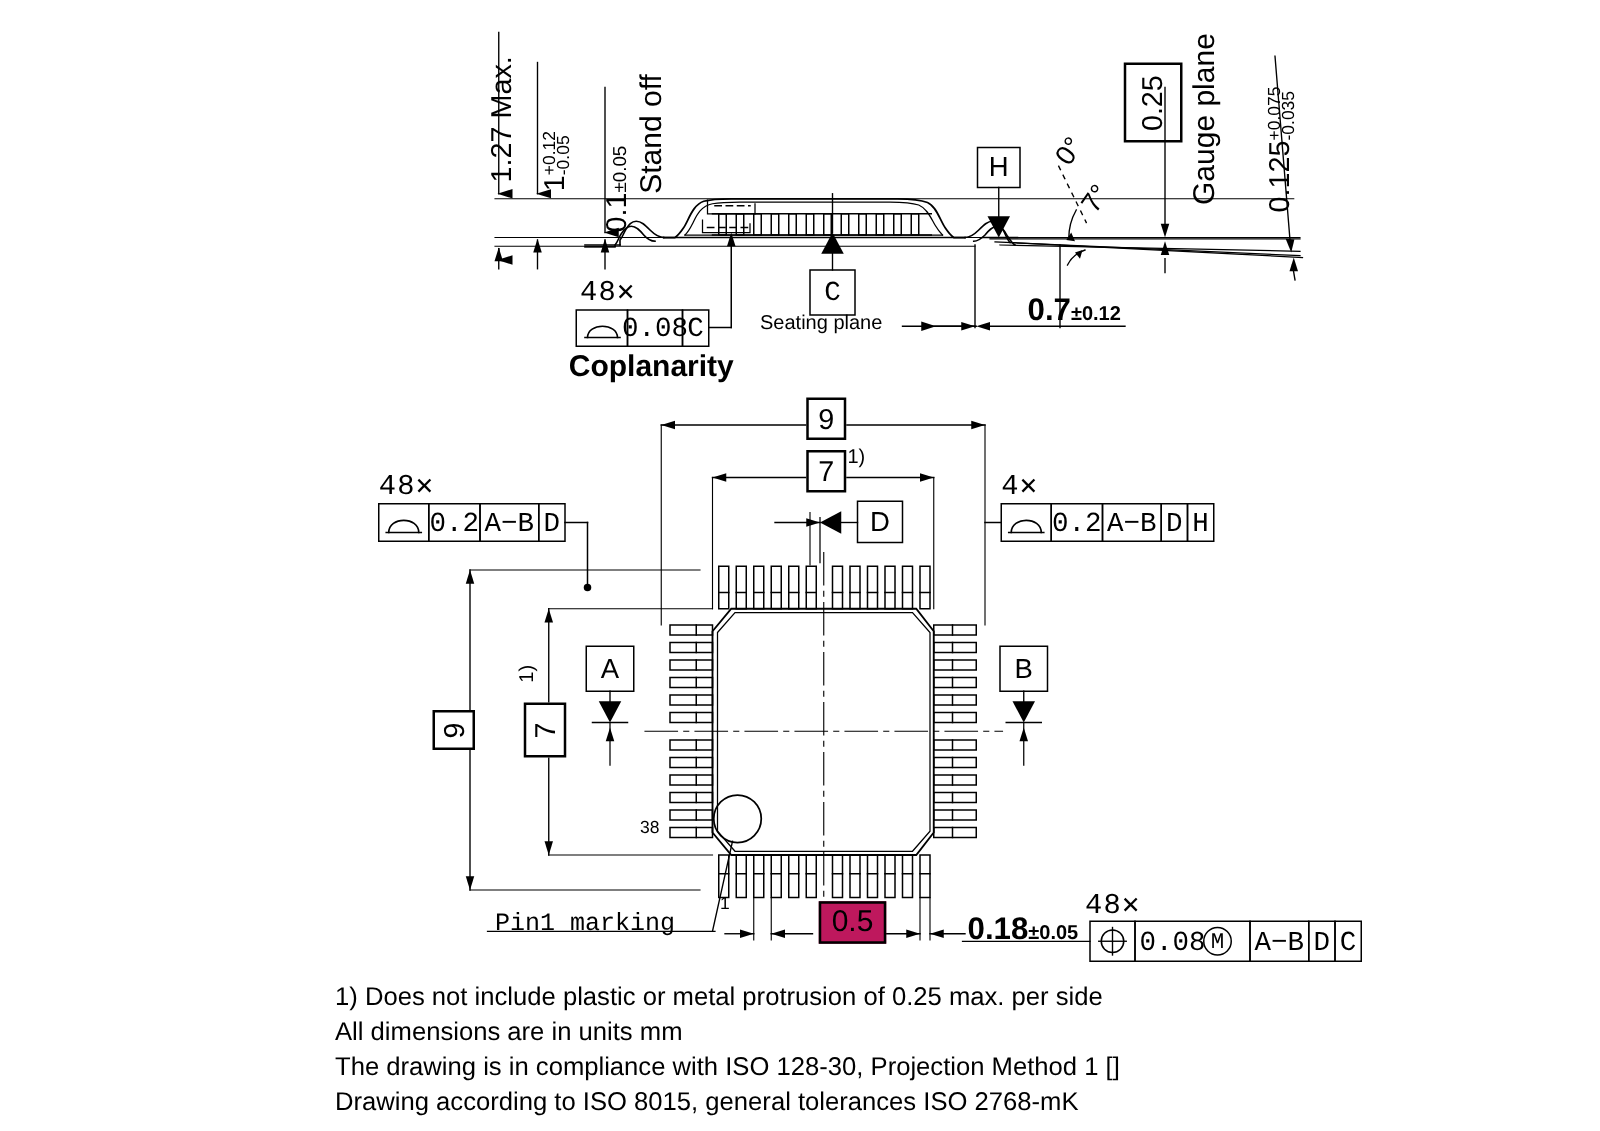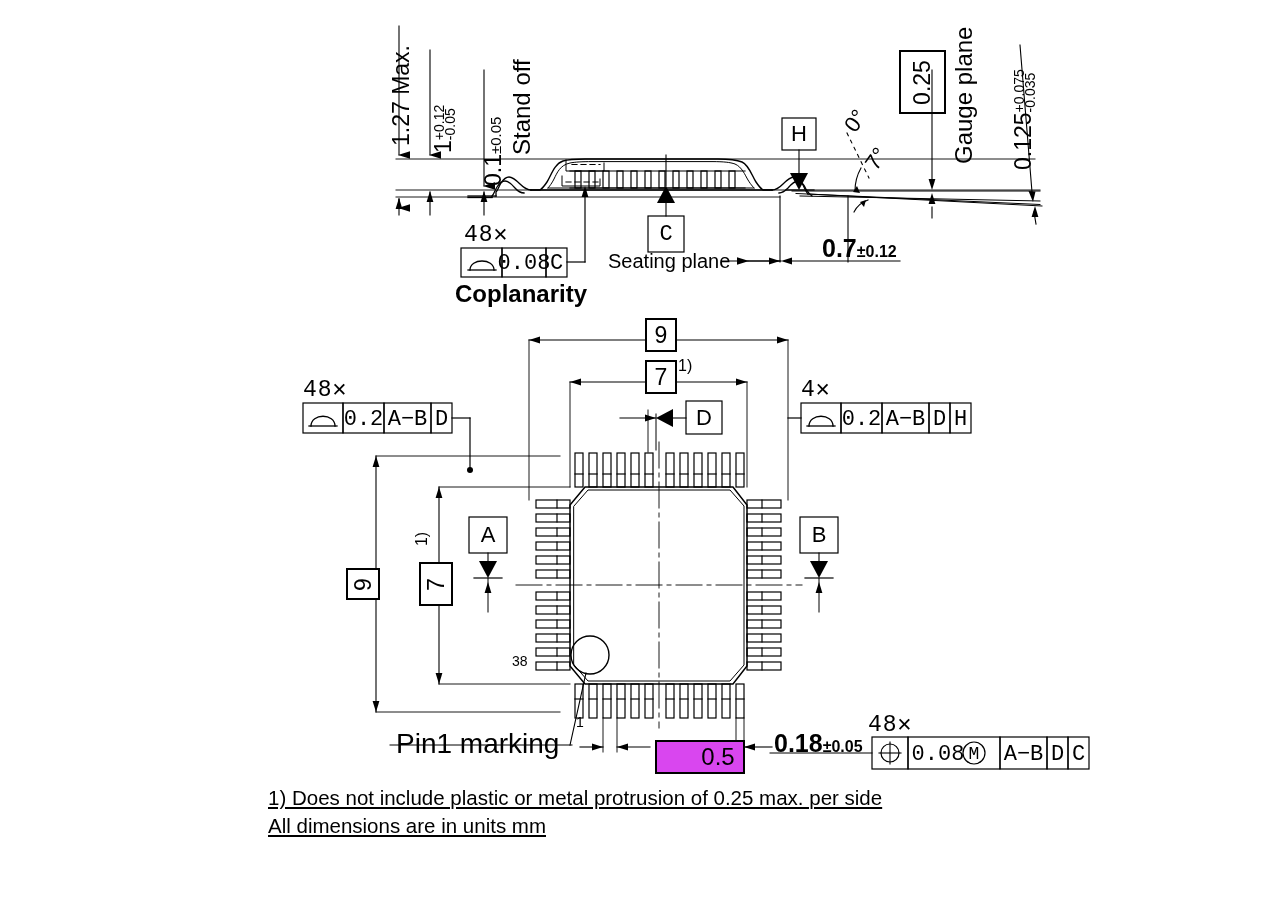--- a/index.html
+++ b/index.html
@@ -1,21 +1,21 @@
 <!DOCTYPE html>
 <html><head>
 <meta charset="utf-8">
 <style>
   html,body{margin:0;padding:0;background:#ffffff;}
   body{width:1280px;height:905px;position:relative;overflow:hidden;
        font-family:"Liberation Sans",sans-serif;color:#000;}
   #stage{position:absolute;left:0;top:0;width:1280px;height:905px;}
   svg{position:absolute;left:0;top:0;width:1280px;height:905px;}
   .notes{position:absolute;left:268px;top:784px;width:800px;}
-  .note{font-size:20.5px;line-height:28px;color:#000;white-space:nowrap;text-decoration:underline;}
+  .note{font-size:20.5px;line-height:28px;color:#000;white-space:nowrap;}
   .note .iso-sym{display:inline-block;vertical-align:-4px;}
 </style>
 </head>
 <body>
 
 <div id="stage">
 
 <svg viewBox="0 0 1280 905" xmlns="http://www.w3.org/2000/svg">
   <defs>
     <marker id="arrUp" markerWidth="8" markerHeight="11" refX="4" refY="10" orient="auto">
@@ -448,21 +448,21 @@
   </span>
 </div>
 
 <div style="position:absolute;left:845px;top:108px;font-size:22px;transform:rotate(-55deg);">0°</div>
 <div style="position:absolute;left:866px;top:146px;font-size:22px;transform:rotate(-55deg);">7°</div>
 
 <div style="position:absolute;left:782px;top:118px;width:34px;height:32px;display:flex;align-items:center;justify-content:center;font-size:22px;">H</div>
 
 <div style="position:absolute;left:648px;top:216px;width:36px;height:36px;display:flex;align-items:center;justify-content:center;font-size:22px;font-family:'Liberation Mono',monospace;">C</div>
 
-<div style="position:absolute;left:608px;top:250px;font-size:20px;white-space:nowrap;">Seating plane</div>
+<div style="position:absolute;left:608px;top:250px;font-size:16px;white-space:nowrap;">Seating plane</div>
 <div style="position:absolute;left:455px;top:280px;font-size:24px;white-space:nowrap;font-weight:bold;">Coplanarity</div>
 
 <div style="position:absolute;left:464px;top:220px;font-size:23px;font-family:'Liberation Mono',monospace;letter-spacing:1px;">48✕</div>
 <div style="position:absolute;left:502px;top:249px;width:44px;height:29px;display:flex;align-items:center;justify-content:center;font-size:22px;font-family:'Liberation Mono',monospace;">0.08</div>
 <div style="position:absolute;left:546px;top:249px;width:21px;height:29px;display:flex;align-items:center;justify-content:center;font-size:22px;font-family:'Liberation Mono',monospace;">C</div>
 
 <div style="position:absolute;left:822px;top:234px;font-size:25px;font-weight:bold;white-space:nowrap;">
   <span>0.7</span><span style="font-size:16px;font-weight:bold;">±0.12</span>
 </div>
 
@@ -490,33 +490,46 @@
 <div style="position:absolute;left:882px;top:404px;width:47px;height:30px;display:flex;align-items:center;justify-content:center;font-size:22px;font-family:'Liberation Mono',monospace;">A−B</div>
 <div style="position:absolute;left:929px;top:404px;width:21px;height:30px;display:flex;align-items:center;justify-content:center;font-size:22px;font-family:'Liberation Mono',monospace;">D</div>
 <div style="position:absolute;left:950px;top:404px;width:21px;height:30px;display:flex;align-items:center;justify-content:center;font-size:22px;font-family:'Liberation Mono',monospace;">H</div>
 
 <div style="position:absolute;left:686px;top:401px;width:36px;height:33px;display:flex;align-items:center;justify-content:center;font-size:22px;">D</div>
 <div style="position:absolute;left:469px;top:517px;width:38px;height:36px;display:flex;align-items:center;justify-content:center;font-size:22px;">A</div>
 <div style="position:absolute;left:800px;top:517px;width:38px;height:36px;display:flex;align-items:center;justify-content:center;font-size:22px;">B</div>
 
 <div style="position:absolute;left:512px;top:653px;font-size:14px;">38</div>
 <div style="position:absolute;left:576px;top:714px;font-size:14px;">1</div>
-<div style="position:absolute;left:396px;top:728px;font-size:28px;white-space:nowrap;">Pin1 marking</div>
-
-<div style="position:absolute;left:655px;top:740px;width:50px;height:30px;border:2px solid #000;display:flex;align-items:center;justify-content:center;font-size:24px;background:#d946ef;padding-left:36px;">0.5</div>
+<div style="position:absolute;left:396px;top:728px;font-size:20px;white-space:nowrap;font-family:Liberation Mono, monospace;">Pin1 marking</div>
+
+<div style="position:absolute;left:655px;top:721px;width:50px;height:30px;border:2px solid #000;display:flex;align-items:center;justify-content:center;font-size:24px;background:#be185d;">0.5</div>
 
 <div style="position:absolute;left:774px;top:729px;font-size:25px;font-weight:bold;white-space:nowrap;">
   <span>0.18</span><span style="font-size:16px;font-weight:bold;">±0.05</span>
 </div>
 
 <div style="position:absolute;left:868px;top:710px;font-size:23px;font-family:'Liberation Mono',monospace;letter-spacing:1px;">48✕</div>
 <div style="position:absolute;left:908px;top:738px;width:60px;height:32px;display:flex;align-items:center;justify-content:center;font-size:22px;font-family:'Liberation Mono',monospace;">0.08</div>
 <div style="position:absolute;left:963px;top:738px;width:22px;height:32px;display:flex;align-items:center;justify-content:center;font-size:18px;font-family:'Liberation Mono',monospace;">M</div>
 <div style="position:absolute;left:1000px;top:738px;width:47px;height:32px;display:flex;align-items:center;justify-content:center;font-size:22px;font-family:'Liberation Mono',monospace;">A−B</div>
 <div style="position:absolute;left:1047px;top:738px;width:21px;height:32px;display:flex;align-items:center;justify-content:center;font-size:22px;font-family:'Liberation Mono',monospace;">D</div>
 <div style="position:absolute;left:1068px;top:738px;width:21px;height:32px;display:flex;align-items:center;justify-content:center;font-size:22px;font-family:'Liberation Mono',monospace;">C</div>
 
 <div class="notes">
   <div class="note">1) Does not include plastic or metal protrusion of 0.25 max. per side</div>
   <div class="note">All dimensions are in units mm</div>
+  <div class="note">
+    <span>The drawing is in compliance with ISO 128-30, Projection Method 1 [</span><span class="iso-sym">
+      <svg width="58" height="22" viewBox="0 0 58 22" fill="none" stroke="#000" stroke-width="1.4">
+        <path d="M2,11 L20,3 L20,19 Z" fill="none"></path>
+        <line x1="20" y1="11" x2="36" y2="11"></line>
+        <circle cx="46" cy="11" r="8"></circle>
+        <circle cx="46" cy="11" r="3.4"></circle>
+        <line x1="34" y1="11" x2="58" y2="11"></line>
+        <line x1="46" y1="1" x2="46" y2="21"></line>
+      </svg>
+    </span><span>]</span>
+  </div>
+  <div class="note">Drawing according to ISO 8015, general tolerances ISO 2768-mK</div>
 </div>
 
 </div>
 
 </body></html>

